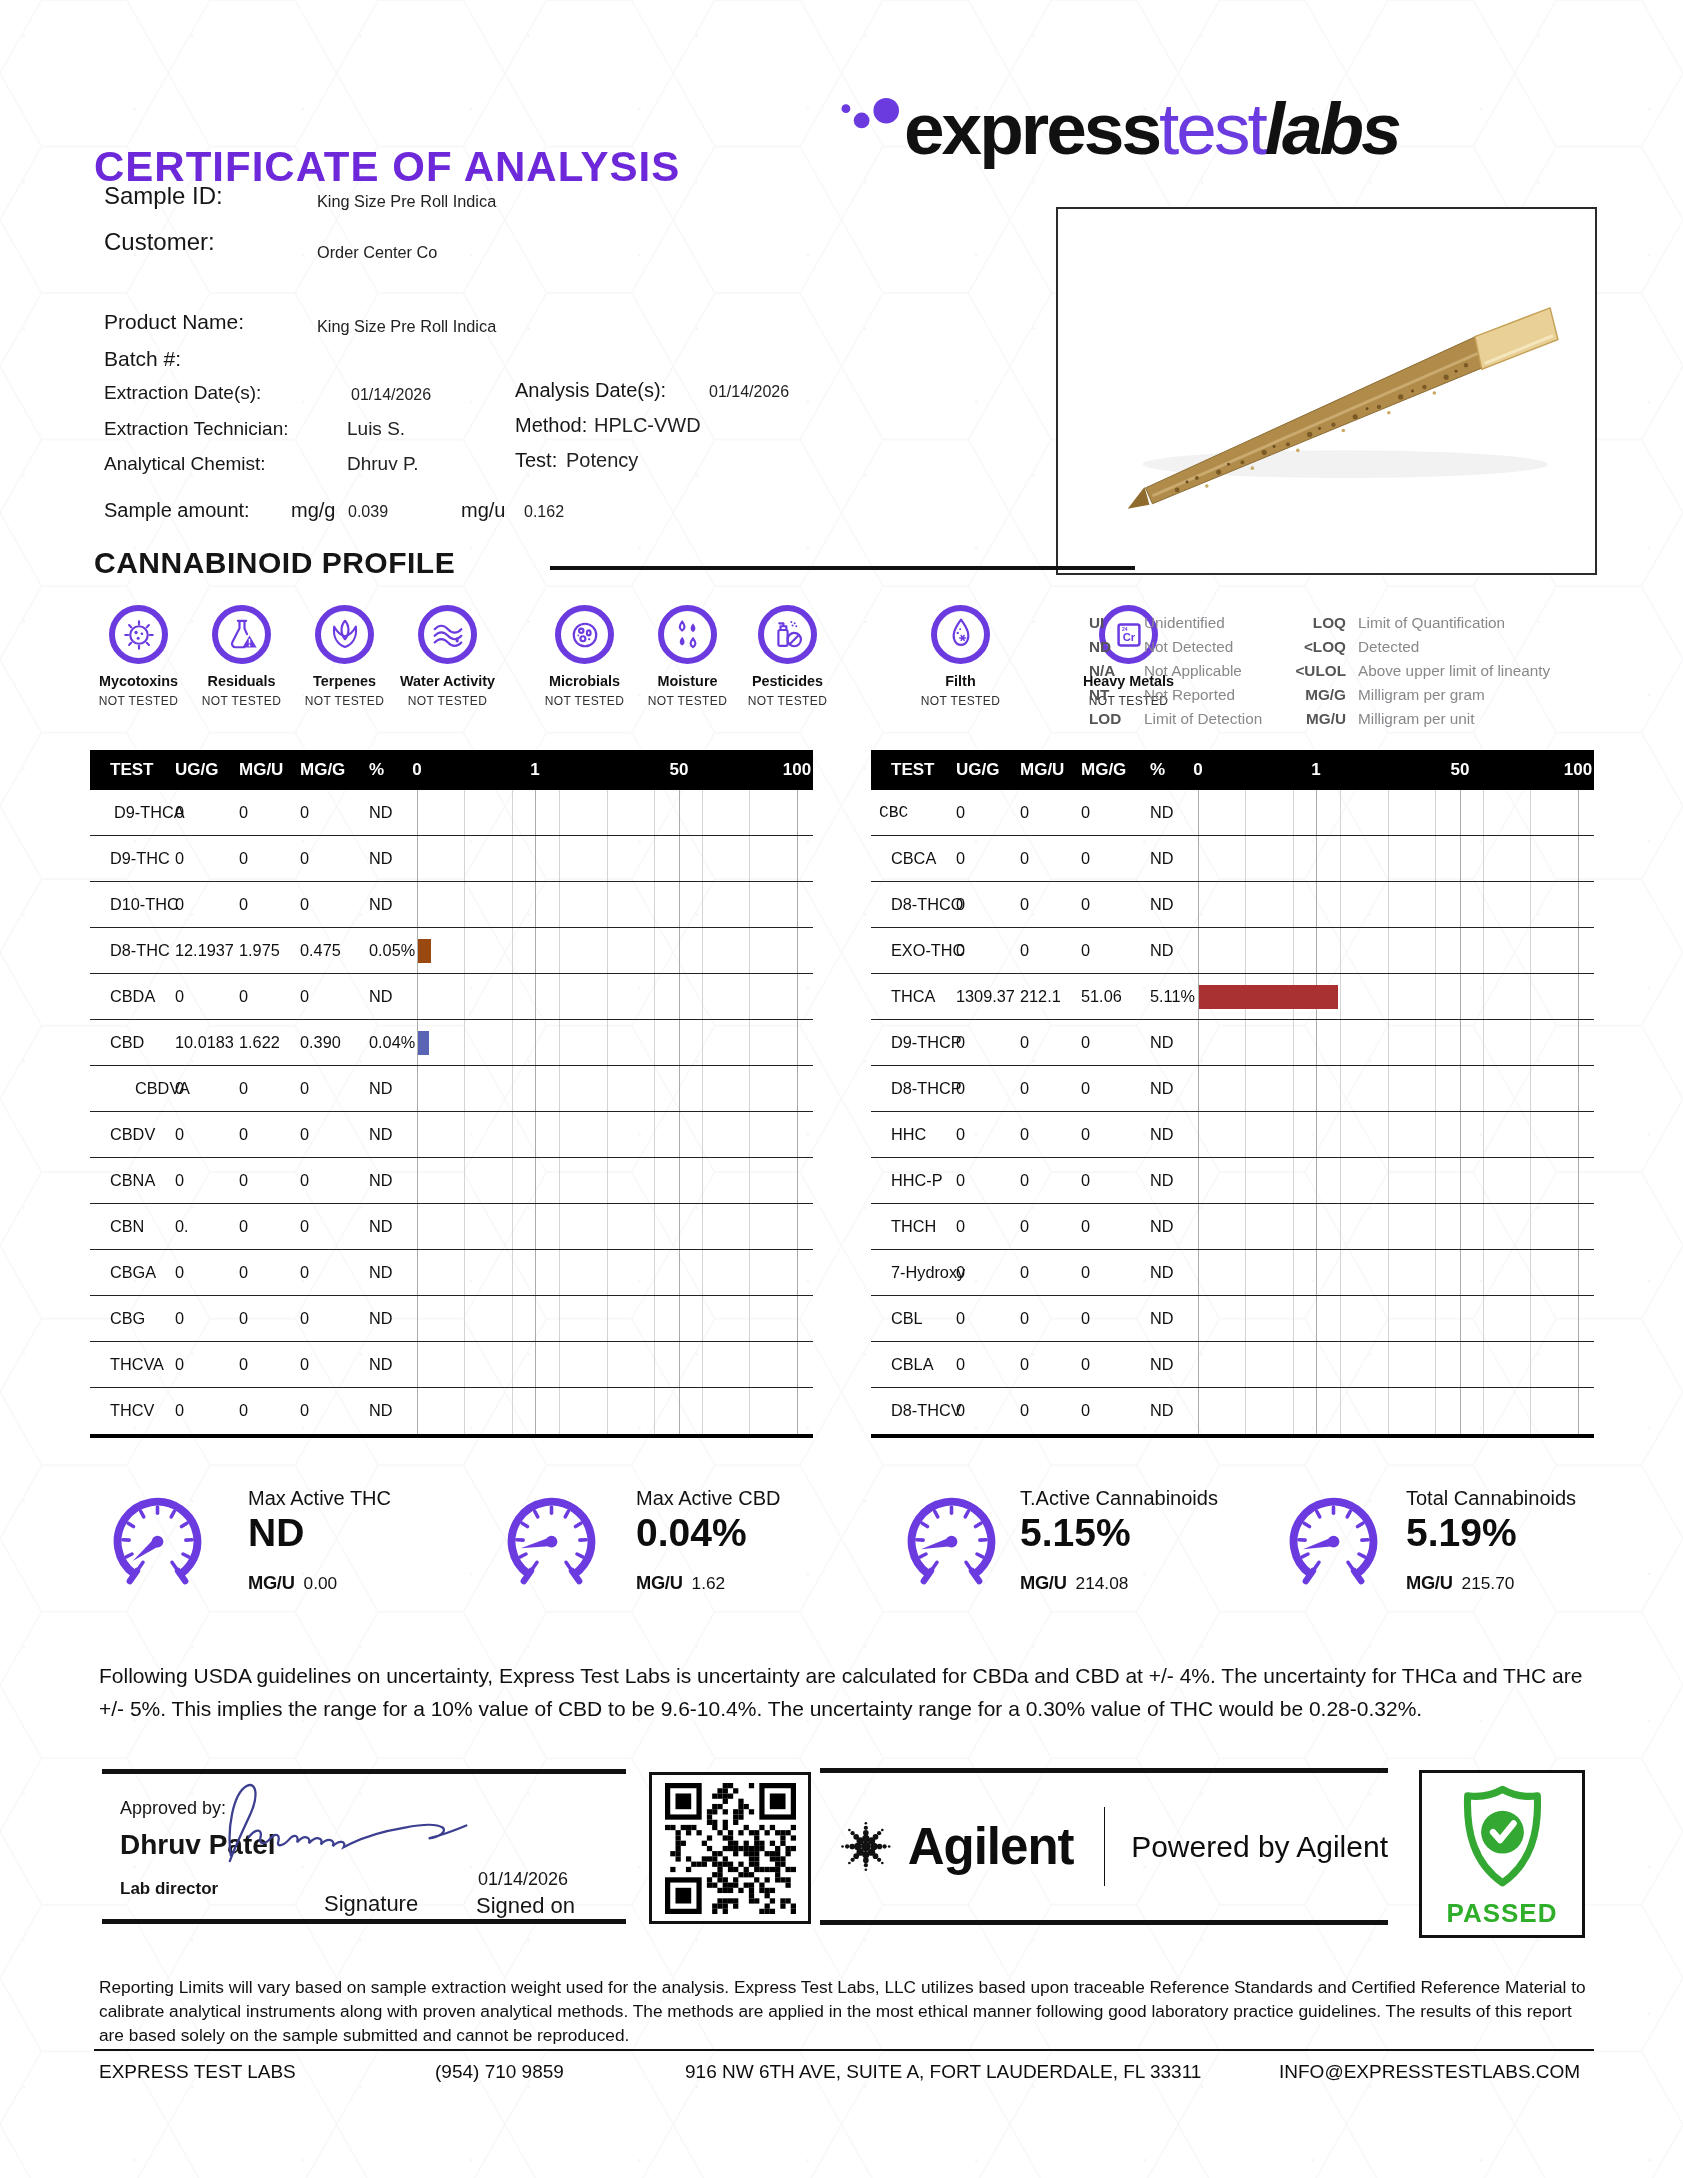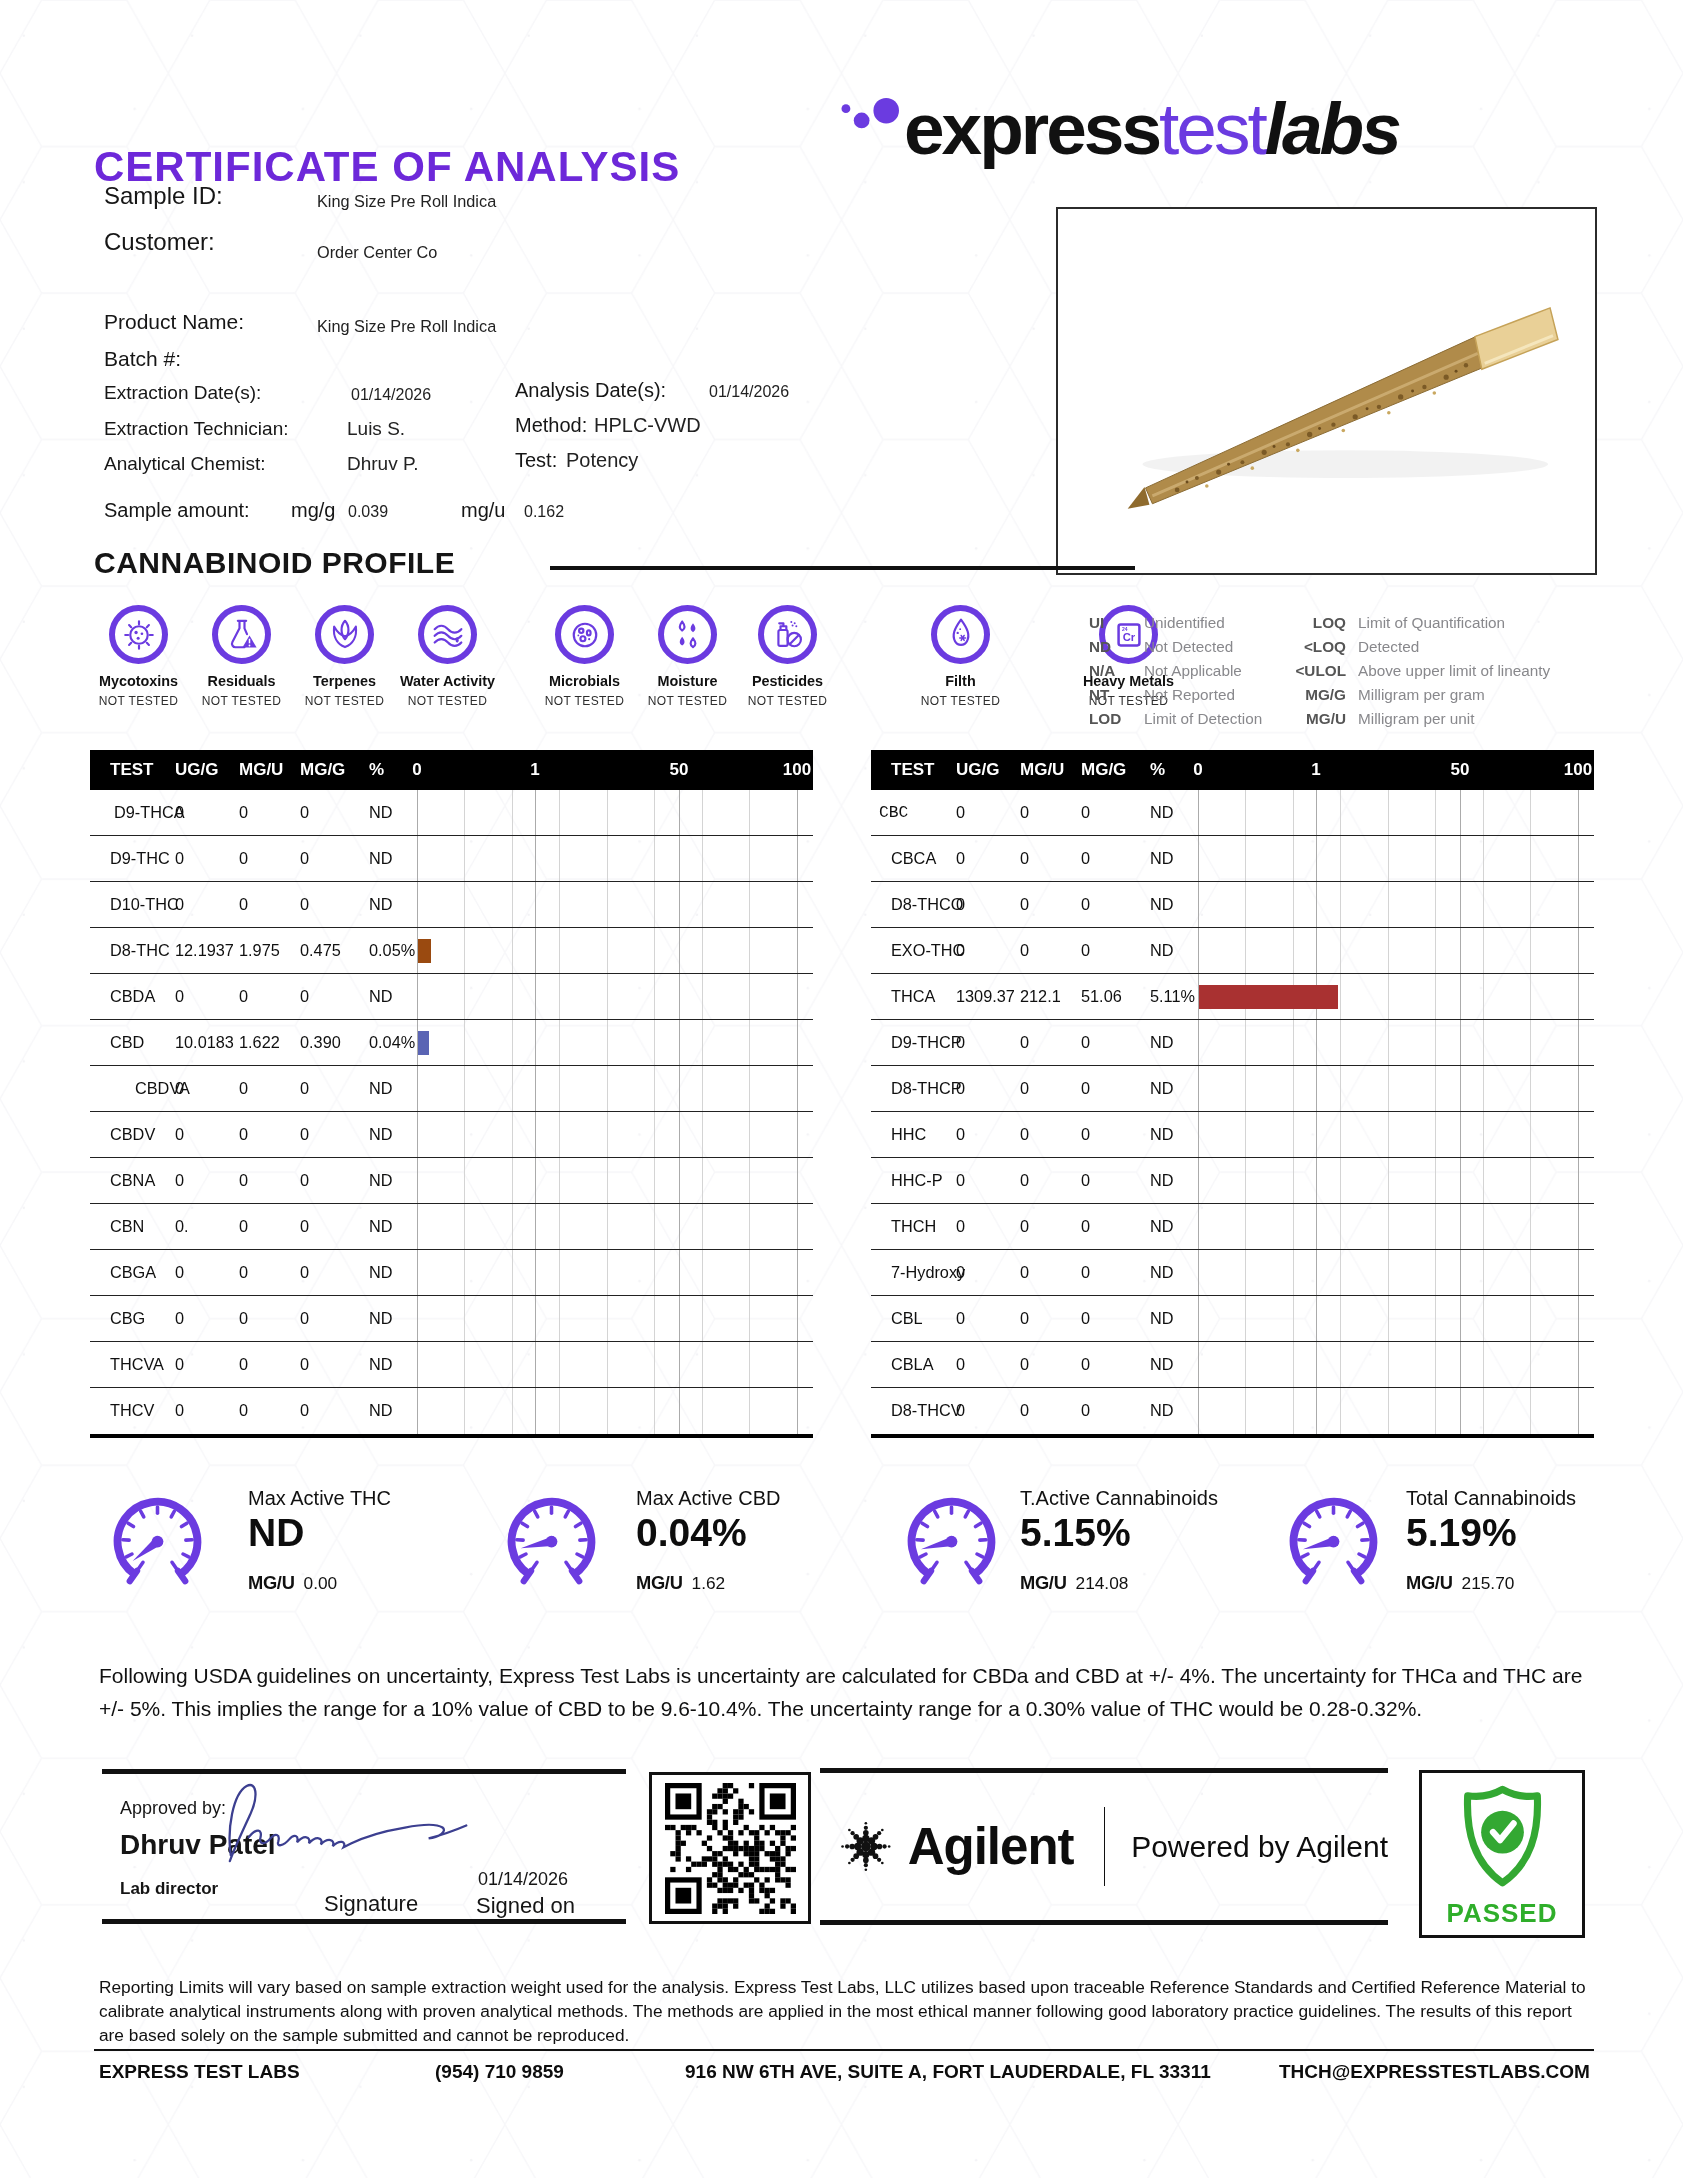--- a/index.html
+++ b/index.html
@@ -54,21 +54,21 @@
   .approval-box .a-lb{position:absolute;white-space:nowrap}
   .qr-box{position:absolute;left:649px;top:1772px;width:162px;height:152px;border:3px solid #111;display:flex;align-items:center;justify-content:center;background:#fff}
   .agilent-box{position:absolute;left:820px;top:1768px;width:568px;height:157px;border-top:5px solid #111;border-bottom:5px solid #111;display:flex;align-items:center}
   .ag-brand{font-size:51px;font-weight:800;letter-spacing:-1px;margin-left:14px;color:#0d0d0d}
   .ag-divider{width:3px;height:79px;background:#111;margin:0 26px 0 30px}
   .ag-powered{font-size:30px;color:#0d0d0d;white-space:nowrap}
   .passed-box{position:absolute;left:1419px;top:1770px;width:166px;height:168px;border:3px solid #111;text-align:center;padding-top:10px;background:#fff}
   .passed-label{font-size:26px;font-weight:800;color:#2fae2a;letter-spacing:1px;margin-top:0}
   .disclaimer{position:absolute;left:99px;top:1958px;width:1497px;font-size:17.3px;line-height:24px;color:#101010}
   .footer-line{position:absolute;left:94px;top:2049px;width:1500px;height:2px;background:#111}
-  .f-item{position:absolute;top:2061px;font-size:19px;font-weight:700;color:#0d0d0d;white-space:nowrap}
+  .f-item{position:absolute;top:2061px;font-size:19px;font-weight:400;color:#0d0d0d;white-space:nowrap}
 </style>
 </head>
 <body>
 
 <div class="page">
 
   <svg class="bg" width="1683" height="2178" viewBox="0 0 1700 2200">
     <defs>
       <pattern id="hexpat" width="170" height="148" patternUnits="userSpaceOnUse">
         <path d="M42,0 L128,0 L170,74 L128,148 L42,148 L0,74 Z" fill="none" stroke="#ededf2" stroke-width="1.5"></path>
@@ -916,16 +916,16 @@
       <path d="M48,62 l9,10 l17,-21" fill="none" stroke="#ffffff" stroke-width="8" stroke-linecap="round" stroke-linejoin="round"></path>
     </svg>
     <div class="passed-label">PASSED</div>
   </div>
 
   <p class="disclaimer">Reporting Limits will vary based on sample extraction weight used for the analysis. Express Test Labs, LLC utilizes based upon traceable Reference Standards and Certified Reference Material to calibrate analytical instruments along with proven analytical methods. The methods are applied in the most ethical manner following good laboratory practice guidelines. The results of this report are based solely on the sample submitted and cannot be reproduced.</p>
   <div class="footer-line"></div>
   <span class="f-item" style="left:99px">EXPRESS TEST LABS</span>
   <span class="f-item" style="left:435px">(954) 710 9859</span>
   <span class="f-item" style="left:685px">916 NW 6TH AVE, SUITE A, FORT LAUDERDALE, FL 33311</span>
-  <span class="f-item" style="left:1279px">THCH@EXPRESSTESTLABS.COM</span>
+  <span class="f-item" style="left:1279px">INFO@EXPRESSTESTLABS.COM</span>
 
 </div>
 
 
 </body></html>

